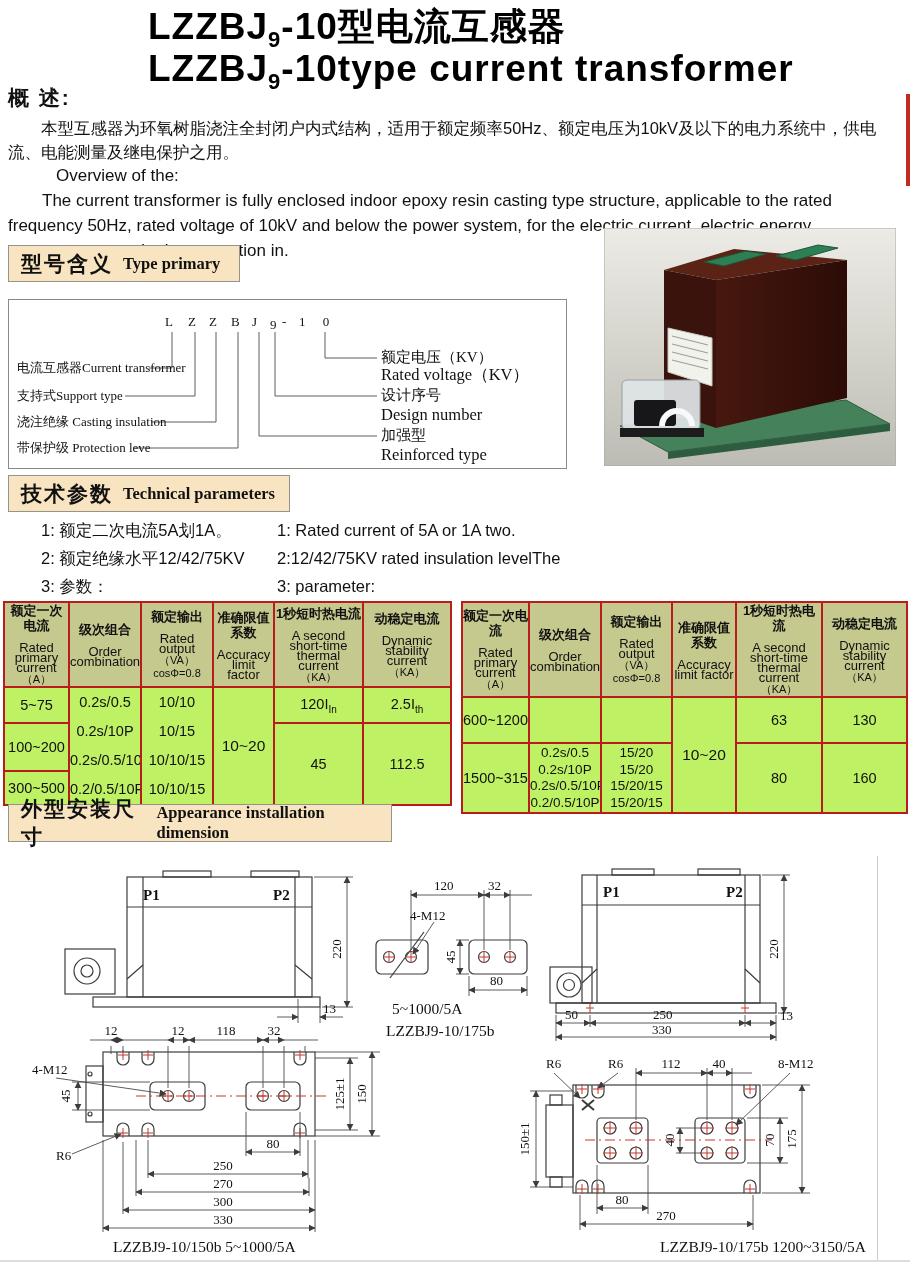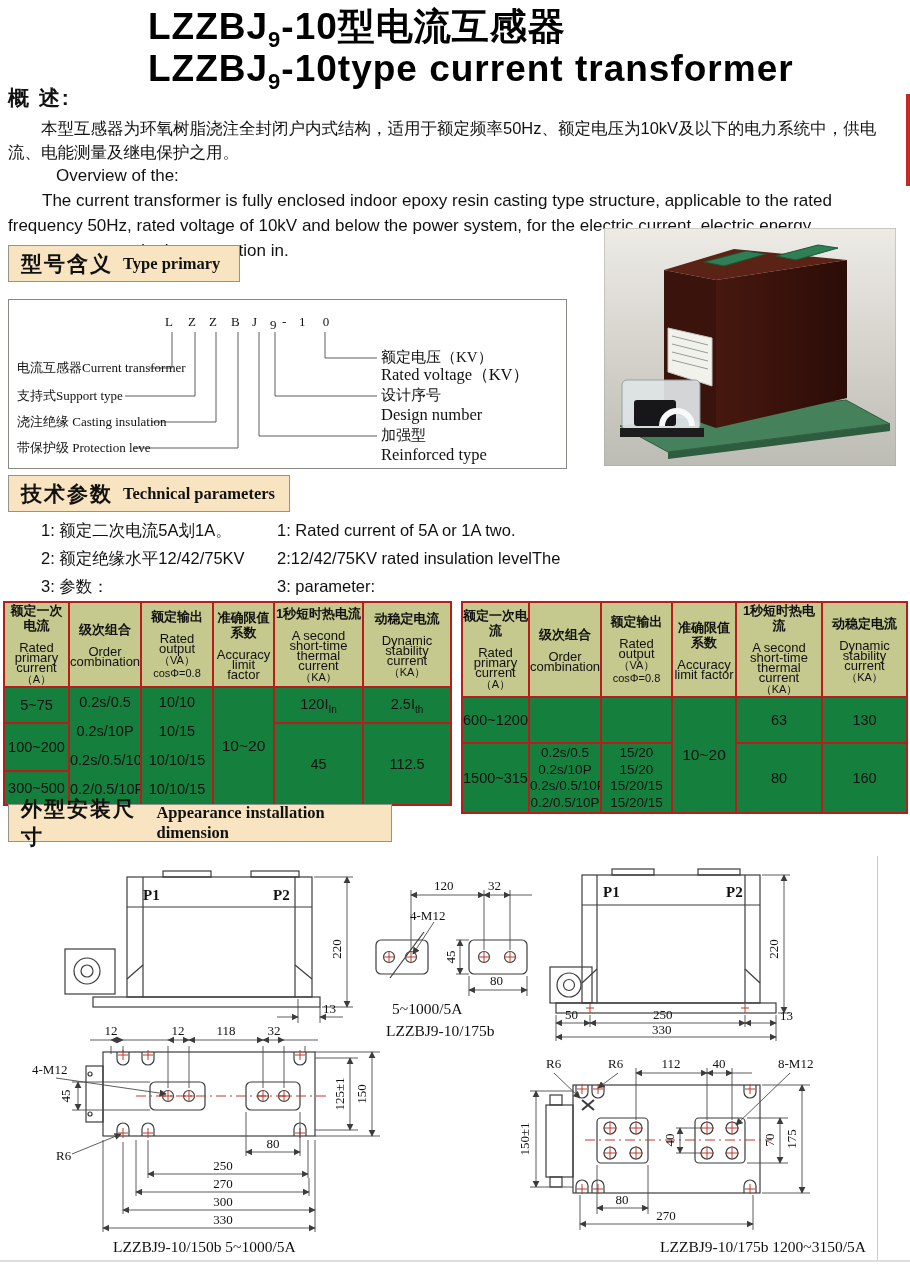--- a/index.html
+++ b/index.html
@@ -25,21 +25,21 @@
   
   .photo{position:absolute;left:604px;top:228px;width:292px;height:238px;}
   
   .tp{position:absolute;font-size:16.5px;line-height:28px;}
   .tp-zh{left:35px;top:516px;margin-left:6px;}
   .tp-en{left:277px;top:516px;}
   
   table.pt{border-collapse:collapse;table-layout:fixed;position:absolute;top:601px;}
   table.pt td,table.pt th{border:2px solid #b91c1c;padding:0;text-align:center;vertical-align:middle;overflow:hidden;}
   table.pt th{background:#c6c98e;font-weight:normal;}
-  table.pt td{background:#15803d;font-size:14.5px;}
+  table.pt td{background:#bef264;font-size:14.5px;}
   .h-zh{font-size:13px;font-weight:bold;line-height:15px;}
   .h-en{font-size:13px;line-height:10px;margin-top:10px;}
   .h-un{font-size:11px;line-height:13px;}
   .stack div{line-height:29px;}
   .stack-r div{line-height:16.5px;font-size:13.5px;}
   td sub{font-size:10px;}
   
   svg text{font-family:"Liberation Serif",serif;font-size:13px;fill:#111;}
   svg text.cap{font-size:15.5px;}
   svg text.pp{font-size:15px;font-weight:bold;}

